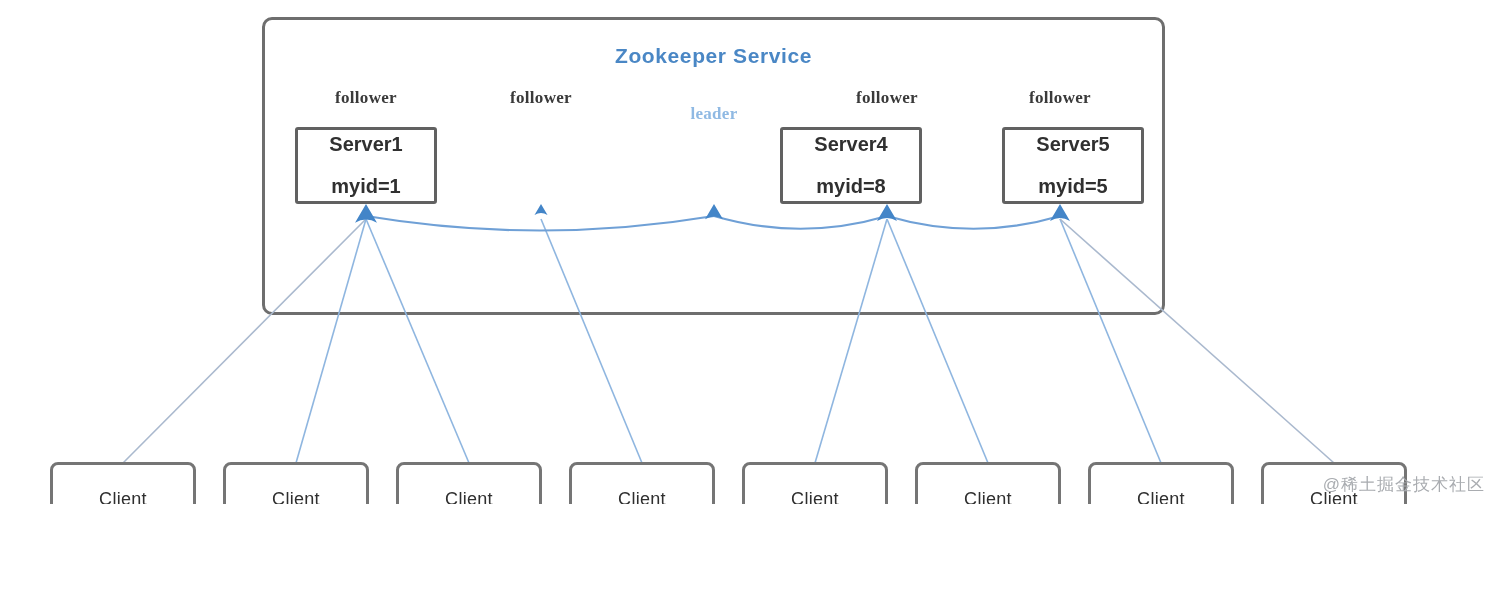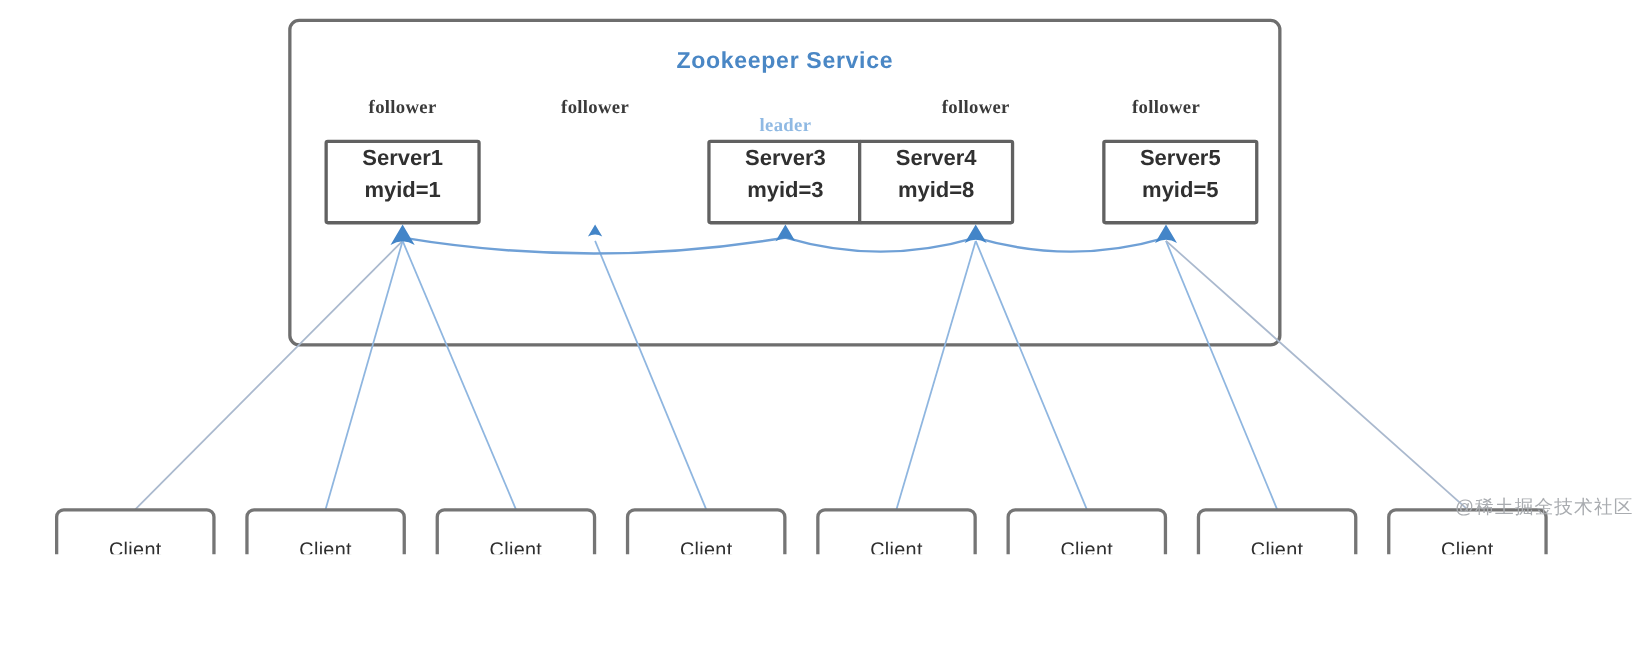--- a/index.html
+++ b/index.html
@@ -35,31 +35,31 @@
     color:var(--accent);font-size:21px;font-weight:600;letter-spacing:.6px;
   }
   .role{
     position:absolute;top:88px;width:140px;text-align:center;
     color:var(--role);font-size:17px;font-weight:600;letter-spacing:.3px;font-family:Liberation Serif, serif;
   }
   .role.leader{color:var(--leader);margin-top:16px;}
   .server{
     position:absolute;top:127px;width:142px;height:77px;box-sizing:border-box;
     border:3px solid var(--box-border);border-radius:3px;background:#ffffff;
-    display:flex;flex-direction:column;align-items:center;justify-content:flex-start;
+    display:flex;flex-direction:column;align-items:center;justify-content:space-between;
     color:var(--text);font-size:20px;font-weight:600;line-height:1.45;
   }
   .client{
     position:absolute;top:462px;width:146px;height:74px;box-sizing:border-box;
     border:3px solid var(--client-border);border-radius:8px;background:#ffffff;
     display:flex;align-items:center;justify-content:center;
     color:#2f2f2f;font-size:18px;font-weight:400;letter-spacing:.3px;
   }
   .watermark{
-    position:absolute;right:16px;bottom:32px;
+    position:absolute;right:16px;bottom:8px;
     color:var(--watermark);font-size:17px;letter-spacing:1px;margin-top:28px;
   }
   .stray{
     position:absolute;left:1406px;top:524px;color:#c0c3c6;font-size:22px;
   }
 </style>
 </head>
 <body>
 
 <div id="canvas">
@@ -90,24 +90,20 @@
   <div class="role" style="left:296px">follower</div>
   <div class="role" style="left:471px">follower</div>
   <div class="role leader" style="left:644px">leader</div>
   <div class="role" style="left:817px">follower</div>
   <div class="role" style="left:990px">follower</div>
 
   <div class="server" style="left:295px">
     <div>Server1</div>
     <div>myid=1</div>
   </div>
-  <div class="server" style="left:643px">
-    <div>Server3</div>
-    <div>myid=3</div>
-  </div>
   <div class="server" style="left:780px">
     <div>Server4</div>
     <div>myid=8</div>
   </div>
   <div class="server" style="left:1002px">
     <div>Server5</div>
     <div>myid=5</div>
   </div>
 
   <div class="client" style="left:50px">

